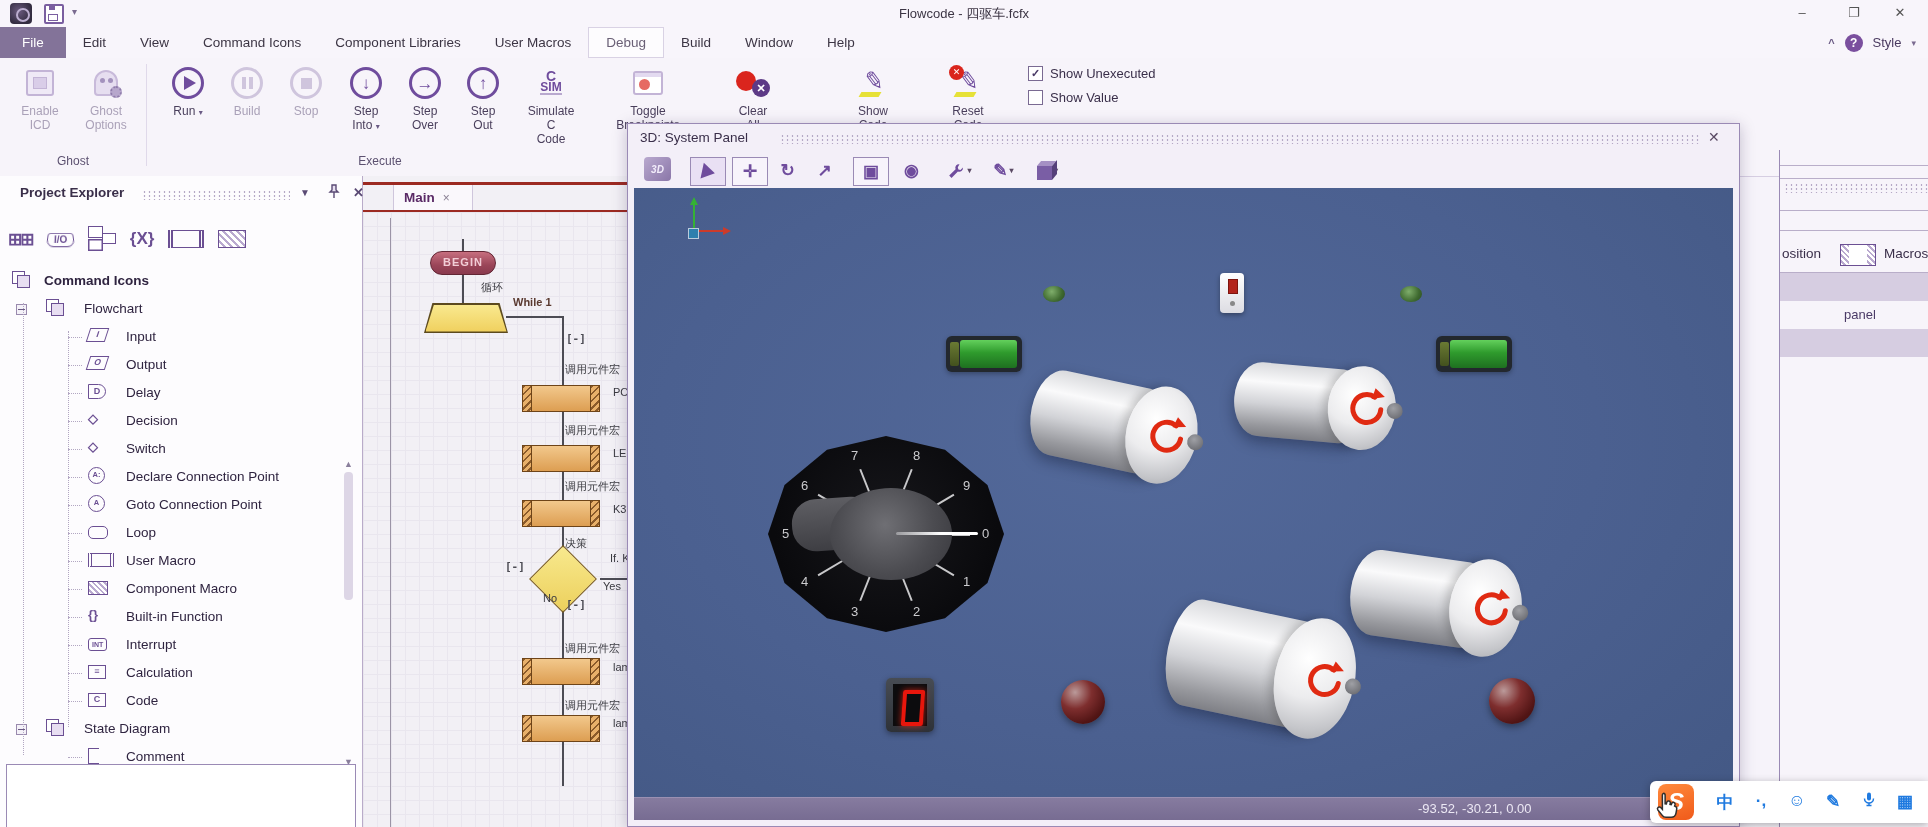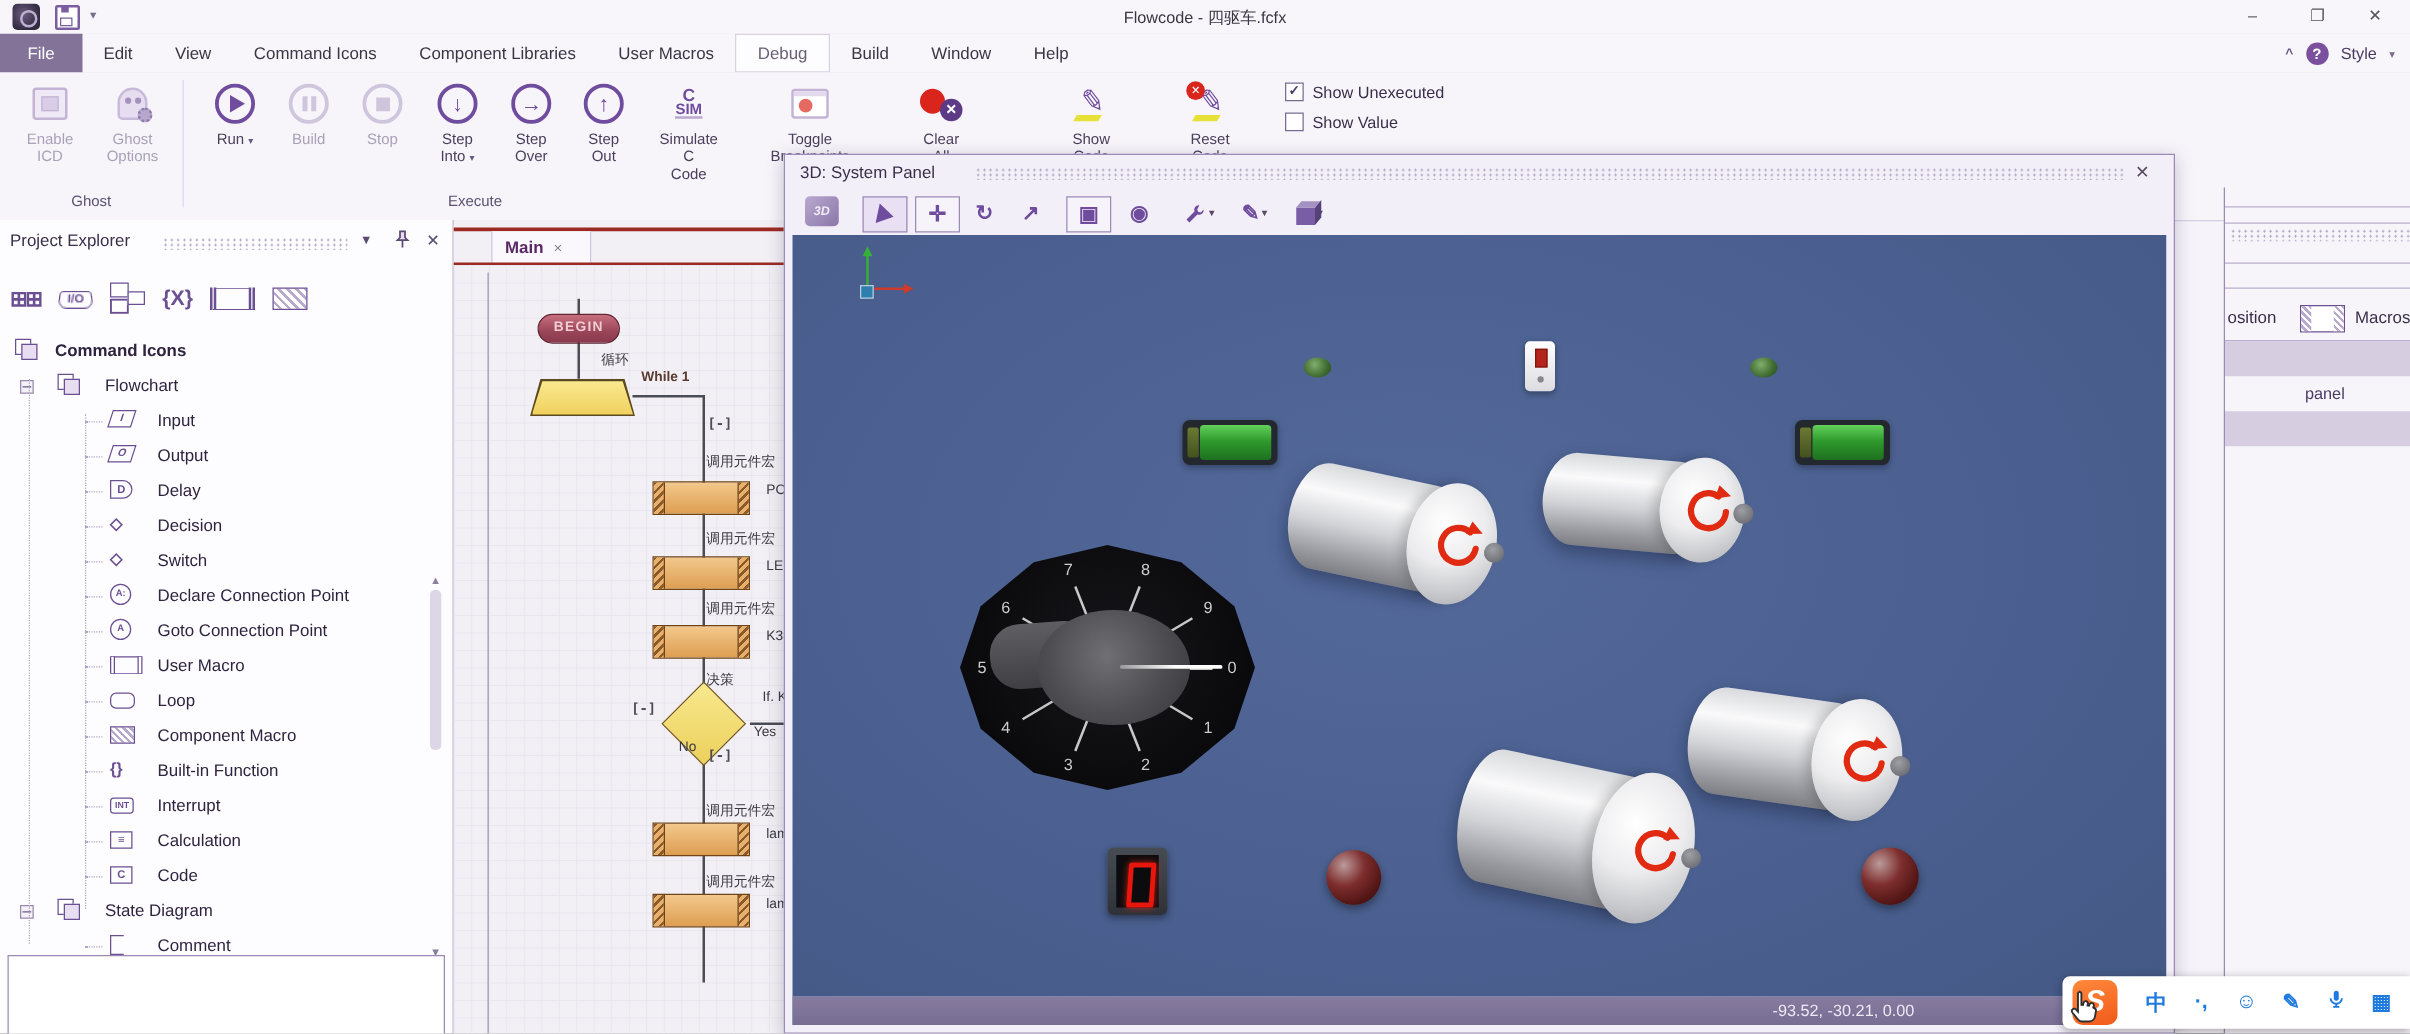--- a/index.html
+++ b/index.html
@@ -62,21 +62,21 @@
   .ic-pencil{position:relative;display:inline-block;width:30px;height:28px;}
   .ic-pencil b{position:absolute;left:6px;top:-2px;font-size:24px;color:#6f4c9d;transform:rotate(8deg);font-weight:normal;}
   .ic-pencil::after{content:"";position:absolute;left:2px;bottom:0;width:20px;height:5px;background:#e6e137;transform:skewX(-30deg);}
   .ic-pencil.reset::before{content:"✕";position:absolute;left:-4px;top:-4px;width:15px;height:15px;border-radius:50%;background:#da251d;color:#fff;font-size:9px;line-height:15px;text-align:center;z-index:2;}
   #rb-checks{position:absolute;left:1028px;top:8px;}
   .cb{display:flex;align-items:center;gap:7px;margin-bottom:9px;font-size:13px;color:#3a2f4a;}
   .cb .box{width:13px;height:13px;border:1.5px solid #7a6a92;background:#fff;font-size:11px;line-height:12px;text-align:center;color:#4a3a66;font-weight:bold;}
 
   
   #pexp{position:absolute;left:0;top:176px;width:362px;height:651px;background:#fdfcfe;border-right:1px solid #b9abc9;}
-  #pexp-header{position:absolute;left:0;top:4px;width:100%;height:28px;}
+  #pexp-header{position:absolute;left:12px;top:4px;width:100%;height:28px;font-weight:bold;}
   #pexp-title{position:absolute;left:8px;top:5px;font-size:13.5px;color:#3a2f4a;}
   .dots{background-image:radial-gradient(#b5a9c6 1px,transparent 1.2px);background-size:5px 4px;}
   #pexp-dots{position:absolute;left:130px;top:10px;width:148px;height:10px;}
   #pexp-dd{position:absolute;left:288px;top:7px;font-size:10px;color:#5a4a74;}
   #pexp-pin{position:absolute;left:315px;top:4px;}
   #pexp-close{position:absolute;left:341px;top:5px;font-size:13px;color:#5a4a74;}
   #pe-toolbar{position:absolute;left:8px;top:40px;width:346px;height:46px;display:flex;gap:14px;align-items:center;}
   .pe-ic{color:#6b4f93;font-weight:bold;display:inline-flex;align-items:center;justify-content:center;}
   .pe-grid{font-size:17px;letter-spacing:-2px;}
   .pe-io{border:1.5px solid #6b4f93;border-radius:3px 3px 7px 7px;padding:1px 6px;font-size:10px;transform:perspective(30px) rotateX(18deg);}
@@ -445,27 +445,27 @@
           <span class="ti ti-circ">A:</span>
           <span class="tree-label">Declare Connection Point</span>
         </div>
         <div class="tree-row child">
           <span class="tree-stub"></span>
           <span class="ti ti-circ">A</span>
           <span class="tree-label">Goto Connection Point</span>
         </div>
         <div class="tree-row child">
           <span class="tree-stub"></span>
+          <span class="ti ti-loop"></span>
+          <span class="tree-label">Loop</span>
+        </div>
+        <div class="tree-row child">
+          <span class="tree-stub"></span>
           <span class="ti ti-um"></span>
           <span class="tree-label">User Macro</span>
-        </div>
-        <div class="tree-row child">
-          <span class="tree-stub"></span>
-          <span class="ti ti-loop"></span>
-          <span class="tree-label">Loop</span>
         </div>
         <div class="tree-row child">
           <span class="tree-stub"></span>
           <span class="ti ti-cm"></span>
           <span class="tree-label">Component Macro</span>
         </div>
         <div class="tree-row child">
           <span class="tree-stub"></span>
           <span class="ti ti-plain">{}</span>
           <span class="tree-label">Built-in Function</span>

